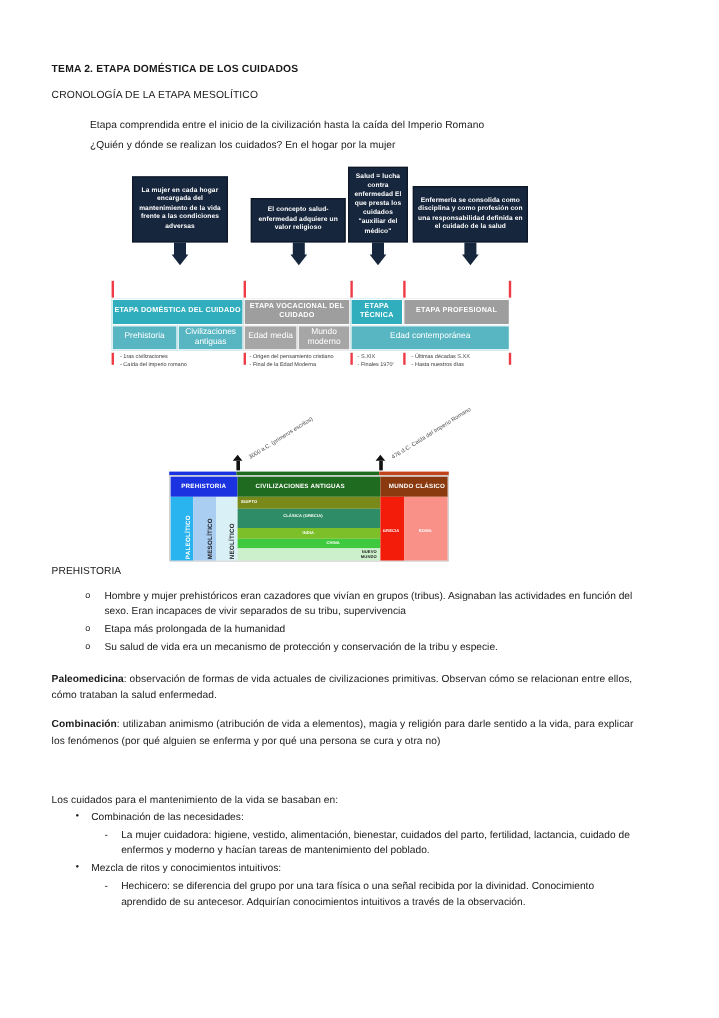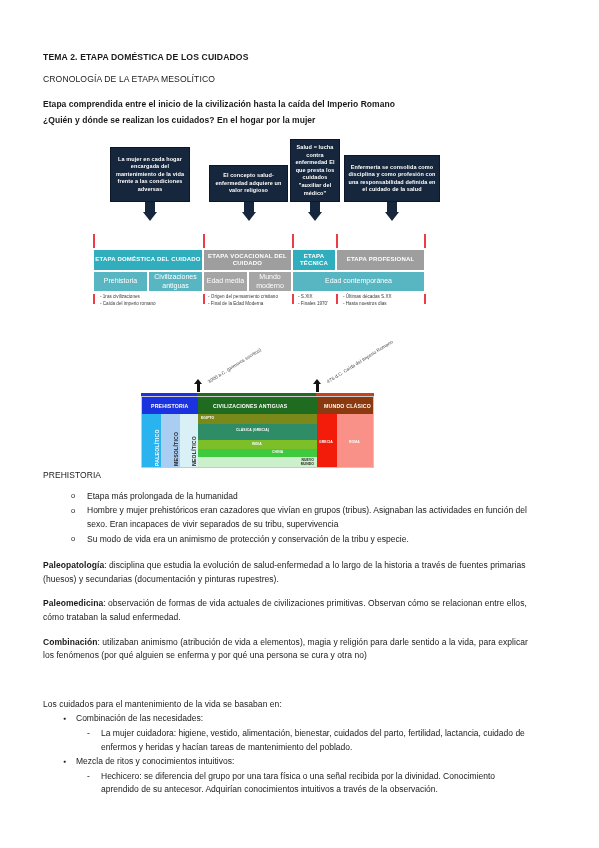--- a/index.html
+++ b/index.html
@@ -21,21 +21,21 @@
   .content{
     position:absolute;
     left:43px; top:52px;
     width:488px;
   }
 
   
   .h-title{font-size:8.6px;font-weight:bold;letter-spacing:.15px;margin:0 0 12px 0;}
   .h-sub{font-size:8.6px;font-weight:normal;letter-spacing:.1px;margin:0 0 14px 0;}
   .para{font-size:8.5px;line-height:13.6px;margin:0 0 2px 0;letter-spacing:.05px;}
-  .para.bold{font-weight:bold;}
+  .para.bold{font-weight:normal;margin-left:32px;}
   .spacer-12{height:12px;}
   .block{margin:0 0 11px 0;}
   .block .para{margin:0;}
   b{font-weight:bold;}
 
   
   ul{margin:0;padding:0;list-style:none;}
   li{font-size:8.5px;line-height:13.6px;position:relative;}
   .lvl-circle{padding-left:44px;margin-bottom:1px;}
   .lvl-circle:before{
@@ -274,42 +274,39 @@
           <div class="seg-lbl tiny" style="left:177px;top:43px;">GRECIA</div>
           <div class="seg-lbl tiny" style="left:207px;top:43px;">ROMA</div>
         </div>
 
       </div>
     </div>
 
     <div class="para" style="margin-bottom:7px;">PREHISTORIA</div>
 
     <ul>
+      <li class="lvl-circle">Hombre y mujer prehistóricos eran cazadores que vivían en grupos (tribus). Asignaban las actividades en función del sexo. Eran incapaces de vivir separados de su tribu, supervivencia</li>
       <li class="lvl-circle">Etapa más prolongada de la humanidad</li>
-      <li class="lvl-circle">Hombre y mujer prehistóricos eran cazadores que vivían en grupos (tribus). Asignaban las actividades en función del sexo. Eran incapaces de vivir separados de su tribu, supervivencia</li>
-      <li class="lvl-circle">Su modo de vida era un animismo de protección y conservación de la tribu y especie.</li>
+      <li class="lvl-circle">Su salud de vida era un mecanismo de protección y conservación de la tribu y especie.</li>
     </ul>
 
     <div class="spacer-12"></div>
 
-    <div class="block">
-      <p class="para"><b>Paleopatología</b><span>: disciplina que estudia la evolución de salud-enfermedad a lo largo de la historia a través de fuentes primarias (huesos) y secundarias (documentación y pinturas rupestres).</span></p>
-    </div>
 
     <div class="block">
       <p class="para"><b>Paleomedicina</b><span>: observación de formas de vida actuales de civilizaciones primitivas. Observan cómo se relacionan entre ellos, cómo trataban la salud enfermedad.</span></p>
     </div>
 
     <div class="block">
       <p class="para"><b>Combinación</b><span>: utilizaban animismo (atribución de vida a elementos), magia y religión para darle sentido a la vida, para explicar los fenómenos (por qué alguien se enferma y por qué una persona se cura y otra no)</span></p>
     </div>
 
     <div class="para" style="margin-bottom:1px;margin-top:35px;">Los cuidados para el mantenimiento de la vida se basaban en:</div>
 
     <ul>
       <li class="lvl-disc">Combinación de las necesidades:</li>
-      <li class="lvl-dash">La mujer cuidadora: higiene, vestido, alimentación, bienestar, cuidados del parto, fertilidad, lactancia, cuidado de enfermos y heridas y hacían tareas de mantenimiento del poblado.</li>
+      <li class="lvl-dash">La mujer cuidadora: higiene, vestido, alimentación, bienestar, cuidados del parto, fertilidad, lactancia, cuidado de enfermos y moderno y hacían tareas de mantenimiento del poblado.</li>
       <li class="lvl-disc">Mezcla de ritos y conocimientos intuitivos:</li>
       <li class="lvl-dash">Hechicero: se diferencia del grupo por una tara física o una señal recibida por la divinidad. Conocimiento aprendido de su antecesor. Adquirían conocimientos intuitivos a través de la observación.</li>
     </ul>
 
   </div>
 </div>
 
 </body></html>

